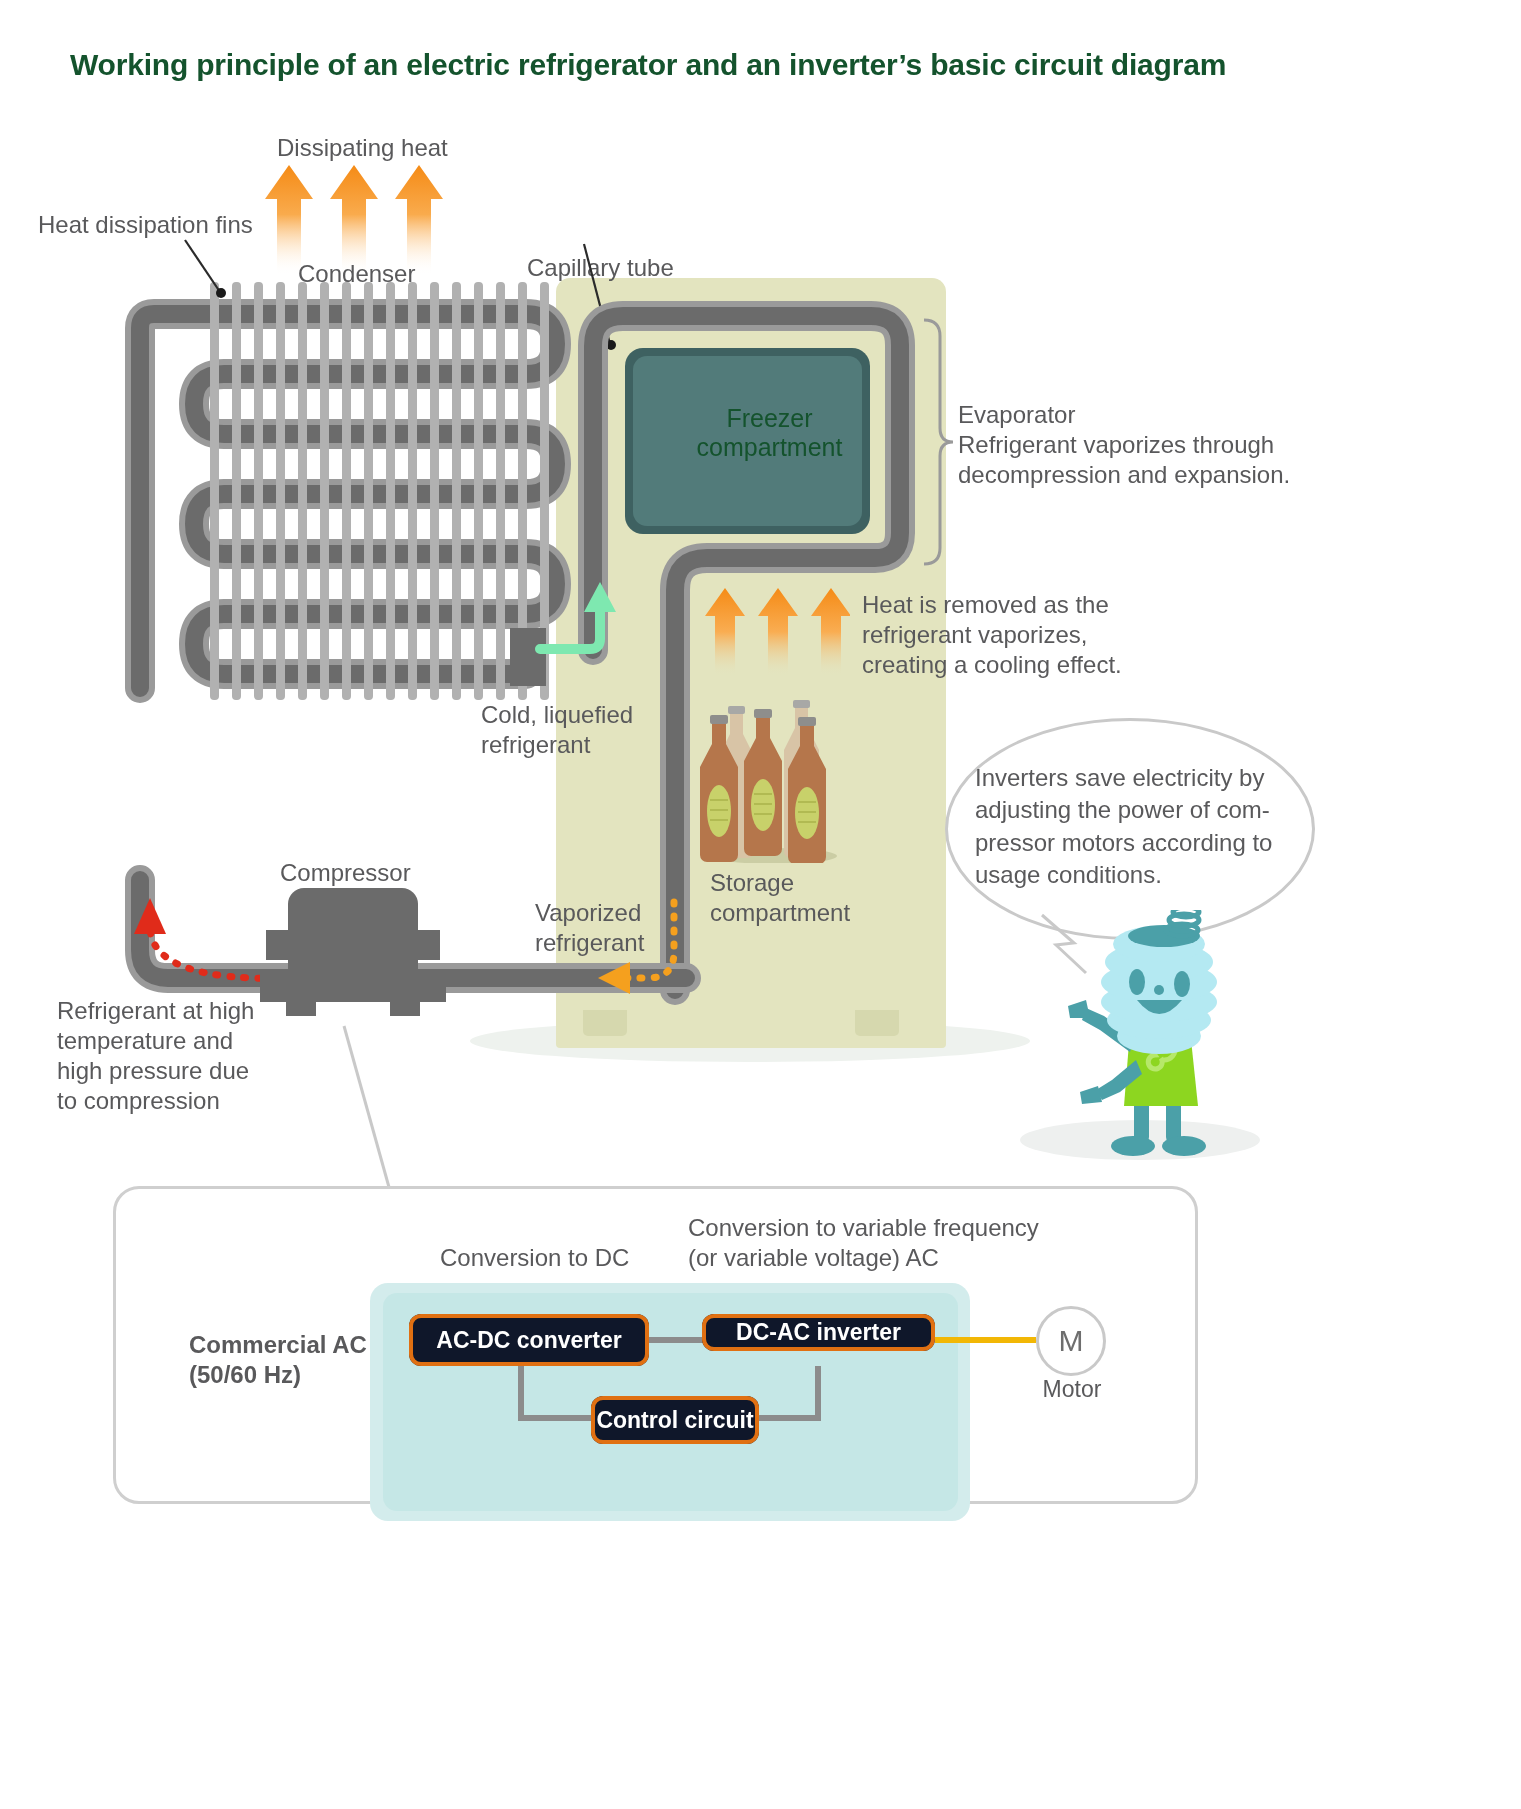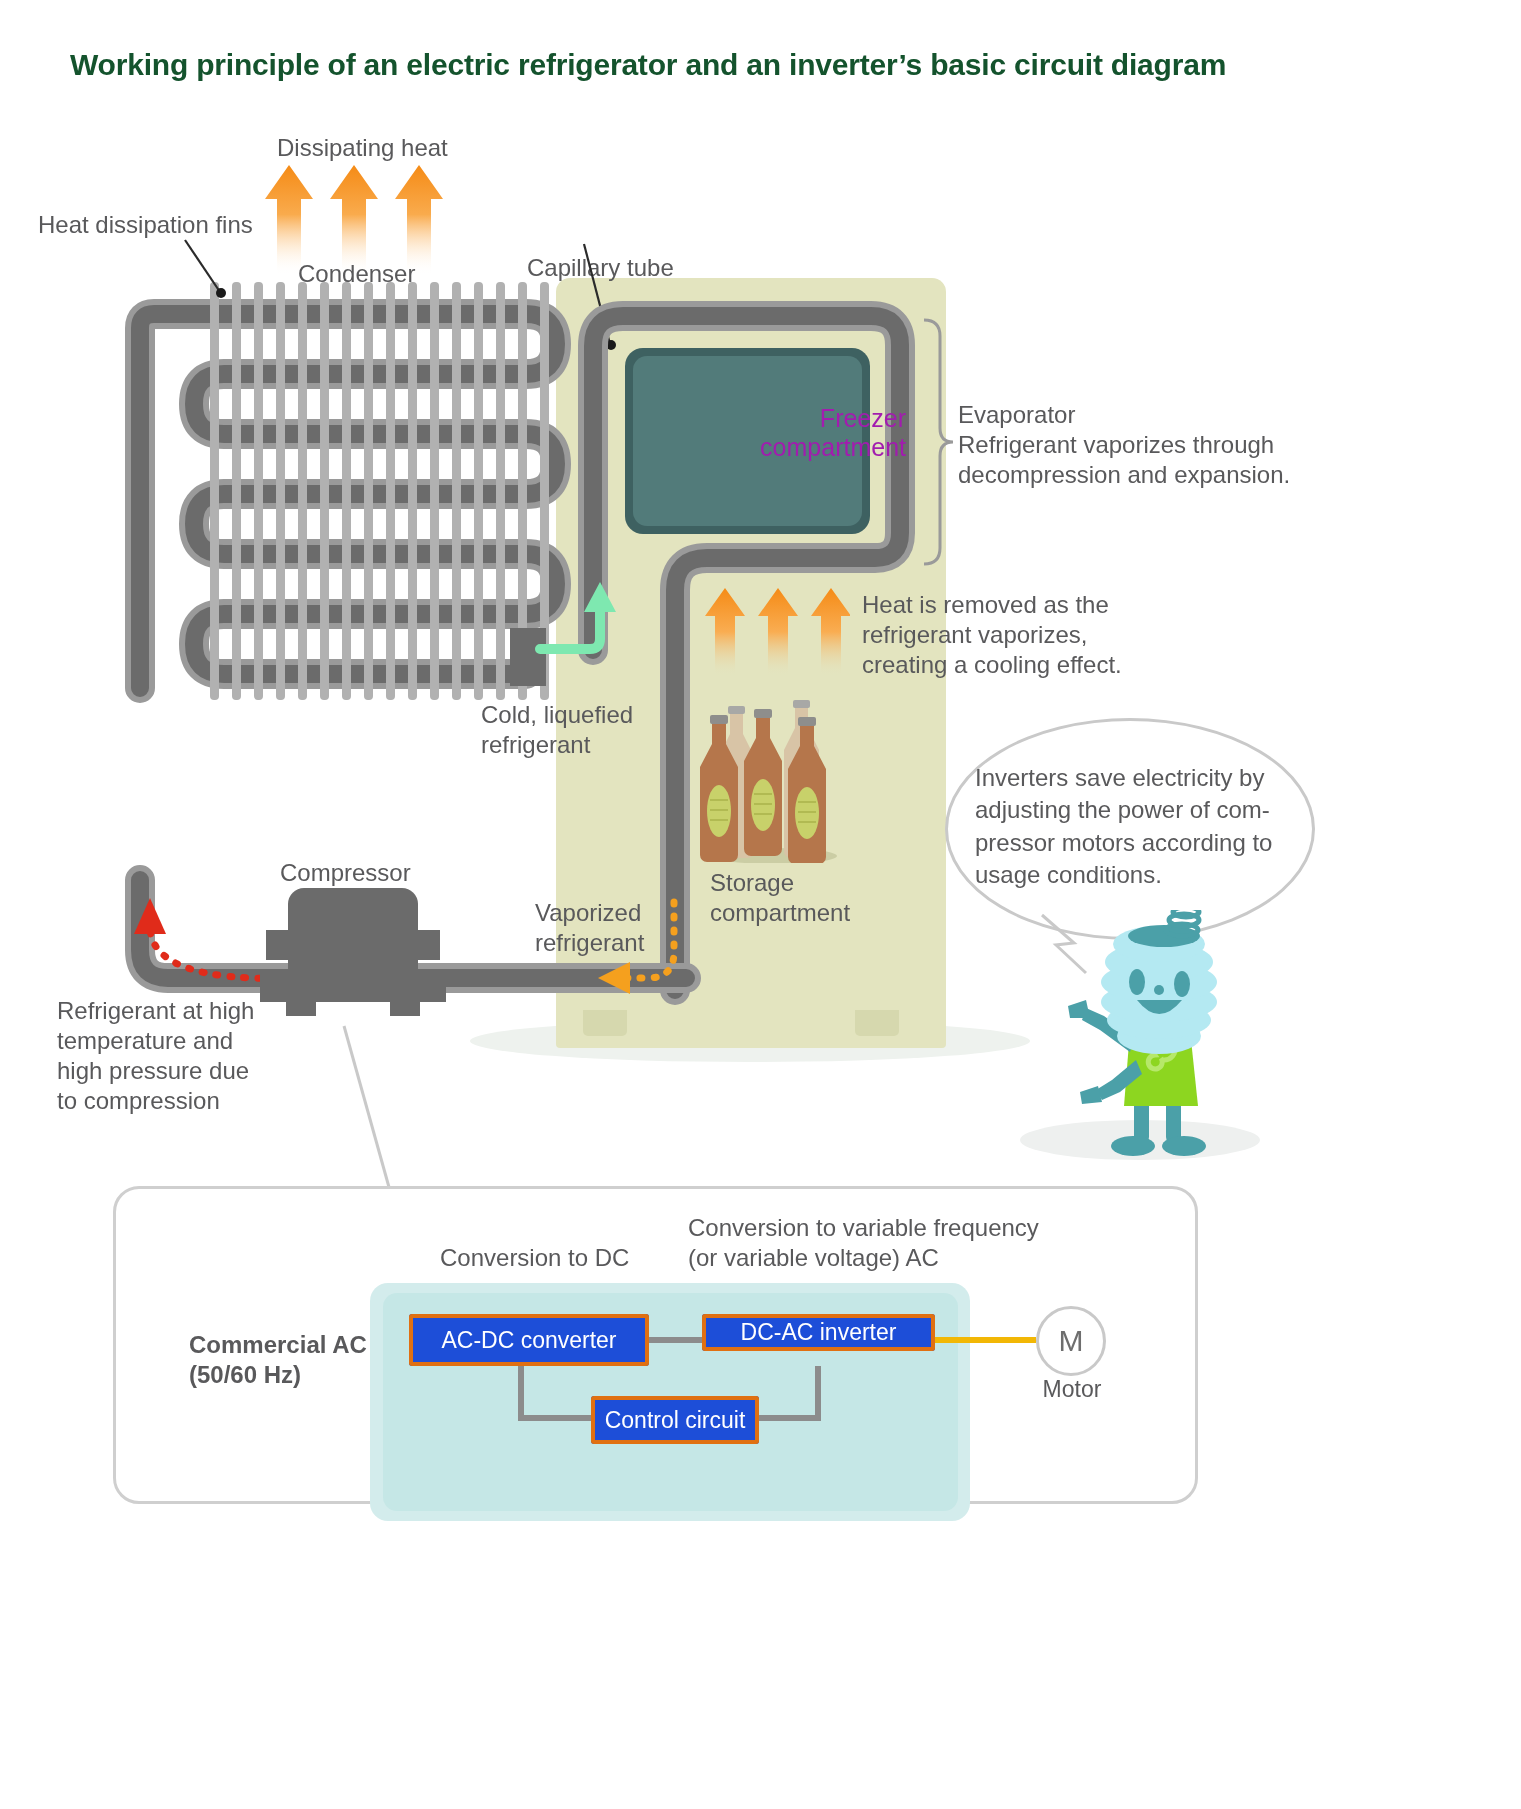--- a/index.html
+++ b/index.html
@@ -54,21 +54,21 @@
   #freezer-outer {
     left:625px; top:348px; width:245px; height:186px;
     background:#3e6161; border-radius:18px;
   }
   #freezer-inner {
     left:633px; top:356px; width:229px; height:170px;
     background:#527b7a; border-radius:14px;
   }
   #freezer-label {
     left:633px; top:404px; width:273px;
-    text-align:right; color:#a21caf; font-size:25px; line-height:1.15;
+    text-align:center; color:#14532d; font-size:25px; line-height:1.15;
     white-space:pre-line;
   }
 
   
   #condenser { left:130px; top:300px; width:450px; height:400px; }
 
   
   #bubble {
     left:945px; top:718px; width:370px; height:222px;
     border:3px solid #c9c9c9; border-radius:50%;
@@ -94,25 +94,26 @@
   }
   #panel-inner-bg {
     left:370px; top:1283px; width:600px; height:238px;
     background:#d3ecec; border-radius:18px;
   }
   #panel-inner-bg2 {
     left:383px; top:1293px; width:575px; height:218px;
     background:#c5e7e6; border-radius:14px;
   }
   .orange-box {
-    background:#1d4ed8;
-    border-radius:3px;
+    background:#0f172a;
+    border-radius:12px;
     color:#fff; font-size:23px;
     display:flex; align-items:center; justify-content:center;
     box-shadow:0 0 0 4px #e07012 inset;
+    font-weight:bold;
   }
   #acdc { left:409px; top:1314px; width:240px; height:52px; }
   #dcac { left:702px; top:1314px; width:233px; height:37px; }
   #ctrl { left:591px; top:1396px; width:168px; height:48px; }
 
   .wire { background:#8c8c8c; }
   #motor-circle {
     left:1036px; top:1306px; width:70px; height:70px;
     border:3px solid #c9c9c9; border-radius:50%;
     display:flex; align-items:center; justify-content:center;

